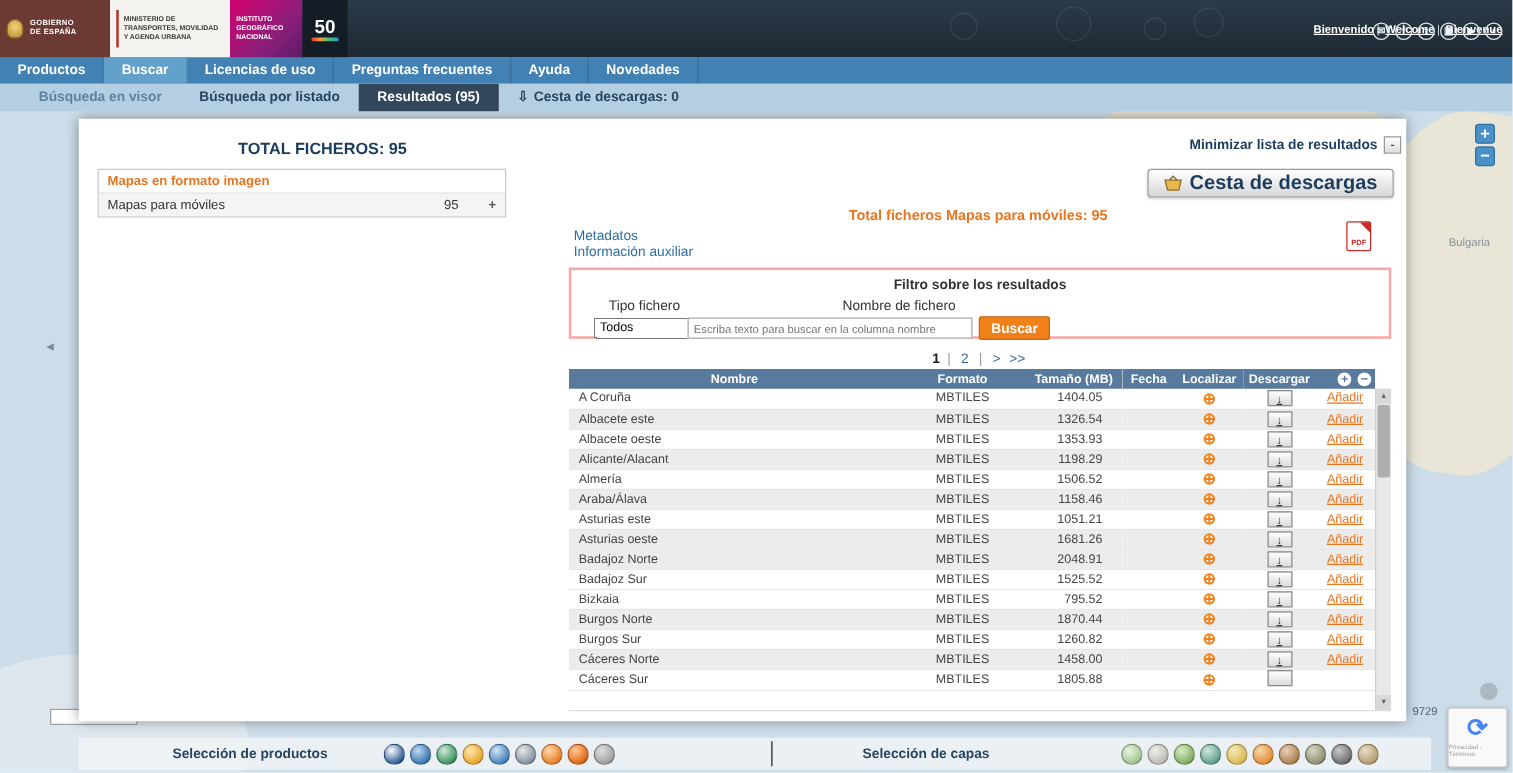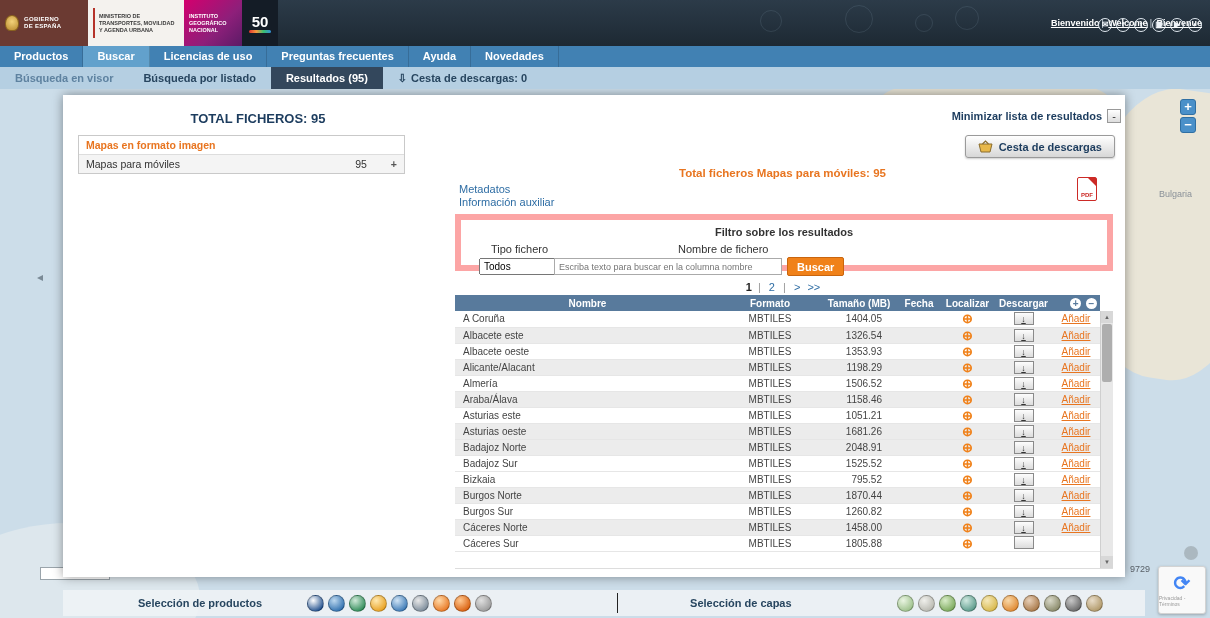--- a/index.html
+++ b/index.html
@@ -31,21 +31,21 @@
   .social { position:absolute; right:8px; top:18px; display:flex; gap:4px; }
   .soc { width:14px; height:14px; border:1px solid #dfe7ee; border-radius:50%; color:#eef3f8;
          font-size:8px; line-height:12px; text-align:center; display:inline-block; font-weight:bold; }
 
   
   .main-nav { position:absolute; top:46px; left:0; width:1210px; height:21px; background:#4181b3; display:flex; z-index:20; }
   .nav-item { padding:0 14px; line-height:21px; font-size:11px; font-weight:bold; color:#fff; border-right:1px solid rgba(0,0,0,.15); }
   .nav-item.active { background:#62a1cc; }
   .sub-nav { position:absolute; top:67px; left:0; width:1210px; height:22px; background:#b5cfe2; display:flex; align-items:stretch; z-index:20; }
   .sub-item { padding:0 15px; line-height:22px; font-size:11px; font-weight:bold; color:#27455f; }
-  .sub-item.dim { color:#5e82a0; }
+  .sub-item.dim { color:#5e82a0;margin-left:16px; }
   .sub-item.active { background:#33475c; color:#fff; }
   .sub-item .mini-dl { font-size:11px; margin-right:4px; }
 
   
   .map { position:absolute; top:89px; left:0; width:1210px; height:529px; background:#ccdde9; overflow:hidden; z-index:0; }
   .land1 { position:absolute; right:-45px; top:0; width:170px; height:290px; background:#e9e5d7; border-radius:45% 30% 40% 50%; transform:rotate(8deg); }
   .land2 { position:absolute; left:880px; top:-12px; width:230px; height:46px; background:#e4e0d2; border-radius:50%; }
   .land3 { position:absolute; left:-60px; bottom:-55px; width:260px; height:150px; background:#dde7ed; border-radius:50%; }
   .map-label { position:absolute; font-size:9px; color:#8a9199; }
   .map-label.bulgaria { right:18px; top:100px; }
@@ -64,30 +64,30 @@
   .cat-title { padding:3px 7px; font-size:10.5px; font-weight:bold; color:#e87520; border-bottom:1px solid #ddd; }
   .cat-item { display:flex; align-items:center; padding:3px 7px; background:#f4f4f4; font-size:10.5px; color:#333; }
   .cat-item .cname { flex:1; }
   .cat-count { margin-right:24px; color:#333; }
   .cat-expand { font-weight:bold; color:#555; }
   .minimize { position:absolute; right:4px; top:14px; display:flex; align-items:center; gap:5px; }
   .minimize .mlabel { font-size:11px; font-weight:bold; color:#1c3c5e; }
   .min-box { width:14px; height:14px; border:1px solid #999; background:linear-gradient(#fff,#ddd); font-size:11px; line-height:12px; text-align:center; color:#333; }
   .cart-btn { position:absolute; right:10px; top:40px; height:23px; display:flex; align-items:center; gap:6px;
               padding:0 12px; border:1px solid #9a9a9a; border-radius:3px; background:linear-gradient(#ffffff,#d7d7d7);
-              font-size:11px; font-weight:bold; color:#1c3c5e; box-shadow:0 1px 2px rgba(0,0,0,.2); }
+              font-size:16px; font-weight:bold; color:#1c3c5e; box-shadow:0 1px 2px rgba(0,0,0,.2); }
   .results-title { position:absolute; left:392px; right:15px; top:72px; text-align:center; font-size:11.5px; font-weight:bold; color:#e87520; }
   .plink { position:absolute; left:396px; font-size:11px; color:#2e6da4; }
   .plink.metadatos { top:88px; }
   .plink.auxiliar { top:101px; }
   .pdf-icon { position:absolute; right:28px; top:82px; width:20px; height:24px; border:1px solid #cc2a26; border-radius:2px;
               background:#fff; color:#cc2a26; font-size:6px; font-weight:bold; display:flex; align-items:flex-end; justify-content:center; padding-bottom:2px; }
   .pdf-icon::before { content:""; position:absolute; top:0; right:0; border:4px solid #cc2a26; border-left-color:transparent; border-bottom-color:transparent; }
 
-  .filter-box { position:absolute; left:392px; right:12px; top:119px; height:57px; border:6px solid #fca5a5; }
+  .filter-box { position:absolute; left:392px; right:12px; top:119px; height:57px; border:2px solid #fca5a5; }
   .filter-title { position:absolute; left:0; right:0; top:6px; text-align:center; font-size:11px; font-weight:bold; color:#333; }
   .flabel { position:absolute; top:23px; font-size:11px; color:#333; }
   .flabel.tipo { left:30px; }
   .flabel.nombre { left:217px; }
   .tipo-select { position:absolute; left:18px; top:38px; width:90px; height:17px; font-size:10px; }
   .nombre-input { position:absolute; left:93px; top:38px; width:228px; height:17px; font-size:9px; border:1px solid #aaa; padding:0 4px; color:#555; }
   .buscar-btn { position:absolute; left:326px; top:37px; height:19px; padding:0 9px; background:#f08119; color:#fff;
                 border:1px solid #c9650e; border-radius:2px; font-size:11px; font-weight:bold; }
 
   .pagination { position:absolute; left:392px; right:12px; top:186px; text-align:center; font-size:11px; color:#555; }

